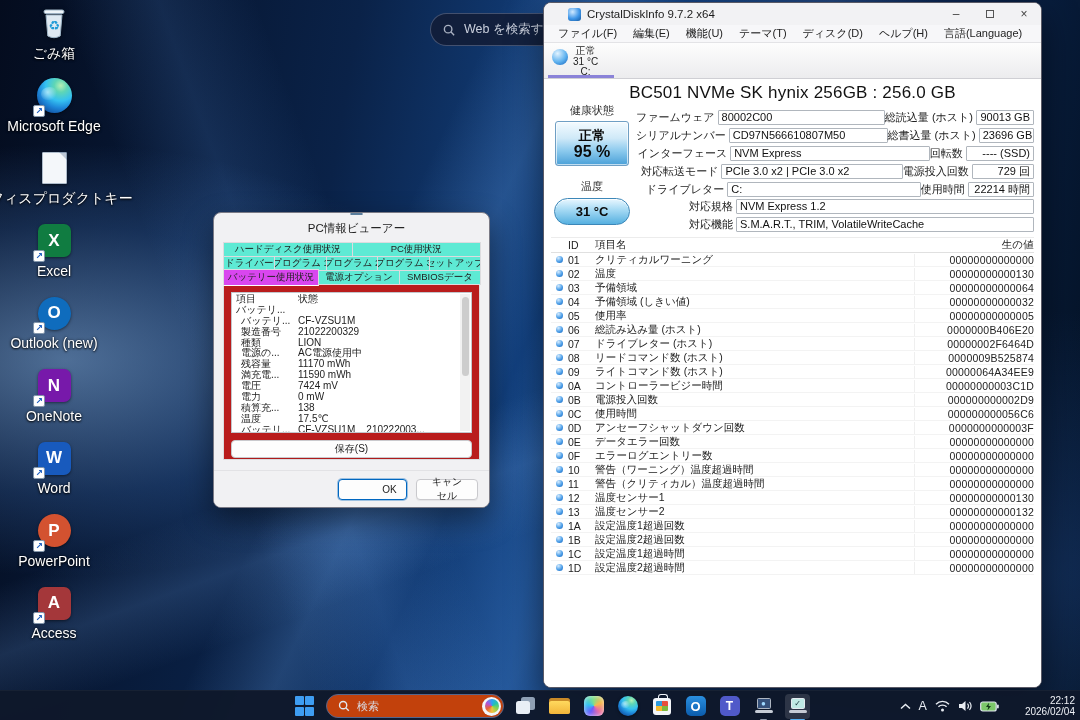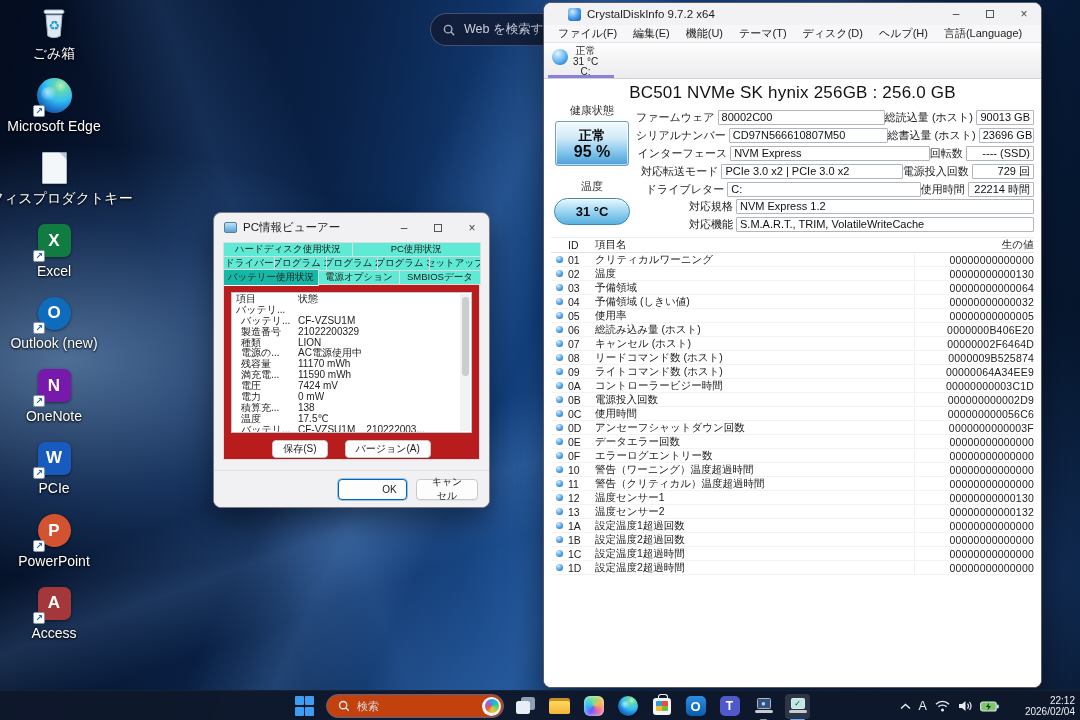--- a/index.html
+++ b/index.html
@@ -88,39 +88,39 @@
   .c-dot{width:17px;display:flex;justify-content:center;flex:none;}
   .dot{width:7px;height:7px;border-radius:50%;background:radial-gradient(circle at 35% 28%,#d6ecff,#4d9fe8 55%,#1565c0 95%);}
   .c-id{width:27px;font-size:10.5px;color:#222;flex:none;}
   .c-name{flex:1;font-size:10.5px;color:#222;overflow:hidden;white-space:nowrap;}
   .c-raw{width:120px;font-size:10.5px;color:#222;text-align:right;border-left:1px solid #efefef;letter-spacing:.2px;flex:none;}
   .smart-head .c-raw{border-left:none;}
 
   
   #pcinfo{position:absolute;left:213px;top:212px;width:277px;height:296px;z-index:4;background:#f1f1f3;border-radius:8px;
     border:1px solid #7a7a85;box-shadow:0 12px 30px rgba(0,0,0,.45);overflow:hidden;}
-  .pi-titlebar{height:29px;display:flex;align-items:center;padding-left:10px;gap:6px;}
+  .pi-titlebar{height:29px;display:flex;align-items:center;padding-left:10px;gap:6px;flex-direction:column;}
   .pi-app-icon{width:13px;height:11px;border:1.5px solid #5a7d9c;border-radius:2px;background:linear-gradient(#bfe3f5,#5aa3d8);position:relative;}
   .pi-title{font-size:11.5px;color:#1b1b1b;flex:1;}
   .pi-titlebar .win-controls{height:29px;display:flex;}
   .tabs{margin:0 9px;}
   .tabrow{display:flex;}
   .tab{flex:1;height:15px;background:#5eead4;border:1px solid #dcdcdf;margin-right:-1px;margin-bottom:-1px;
     font-size:9.5px;color:#222;display:flex;align-items:center;justify-content:center;white-space:nowrap;overflow:hidden;padding:0 2px;}
-  .tab.active{background:#14b8a6;height:17px;margin-top:-1px;border-bottom:1px solid #fdfdfe;z-index:3;position:relative;flex:1.18;}
+  .tab.active{background:#d946ef;height:17px;margin-top:-1px;border-bottom:1px solid #fdfdfe;z-index:3;position:relative;flex:1.18;}
   .tabpage{position:relative;margin:0 9px;height:176px;background:#b91c1c;border:1px solid #dcdcdf;margin-top:-1px;padding:7px 7px 0 7px;}
   .batt-list{position:relative;height:141px;background:#fff;border:1px solid #c3c6cc;overflow:hidden;font-size:10px;color:#1c1c1c;padding:1px 12px 0 4px;}
   .bl-head,.bl-row{display:flex;height:10.9px;line-height:10.9px;}
   .bl-head{font-weight:normal;color:#222;}
   .bl-item{width:62px;flex:none;white-space:nowrap;overflow:hidden;}
   .bl-item.ind{padding-left:5px;}
   .bl-val{flex:1;white-space:pre;overflow:hidden;}
   .bl-scroll{position:absolute;right:1px;top:1px;bottom:1px;width:10px;background:#f2f2f2;}
   .bl-thumb{position:absolute;left:1.5px;top:3px;width:7px;height:58%;background:#cdcdcd;border-radius:4px;}
-  .page-btns{display:flex;justify-content:center;gap:17px;margin-top:7px;}
+  .page-btns{display:flex;justify-content:center;gap:17px;margin-top:7px;flex-direction:column;}
   .btn{height:18px;background:#fdfdfd;border:1px solid #c9c9cd;border-radius:4px;font-size:10px;color:#1b1b1b;
     display:inline-flex;align-items:center;justify-content:center;padding:0 10px;box-shadow:0 1px 1px rgba(0,0,0,.06);}
   .pi-footer{position:absolute;left:0;right:0;bottom:0;height:37px;border-top:1px solid #e2e2e5;background:#f1f1f3;
     display:flex;align-items:center;justify-content:flex-end;gap:9px;padding-right:11px;}
   .btn.ok{width:69px;height:21px;border:1px solid #0067c0;box-shadow:0 0 0 1px rgba(0,103,192,.35);gap:4px;padding-left:40px;}
   .btn.cancel{width:62px;height:21px;}
 
   
   #taskbar{position:absolute;left:0;bottom:0;width:1080px;height:30px;background:rgba(15,24,43,.96);z-index:9;
     border-top:1px solid rgba(255,255,255,.04);}
@@ -216,21 +216,21 @@
           <span class="tile" style="background:#7719aa;border-radius:7px">N</span>
           <span class="sc-arrow">↗</span>
         </div>
         <div class="desk-label">OneNote</div>
       </div>
       <div class="desk-icon">
         <div class="desk-glyph">
           <span class="tile" style="background:#185abd;border-radius:7px">W</span>
           <span class="sc-arrow">↗</span>
         </div>
-        <div class="desk-label">PCIe</div>
+        <div class="desk-label">Word</div>
       </div>
       <div class="desk-icon">
         <div class="desk-glyph">
           <span class="tile" style="background:#d35230;border-radius:50%">P</span>
           <span class="sc-arrow">↗</span>
         </div>
         <div class="desk-label">PowerPoint</div>
       </div>
       <div class="desk-icon">
         <div class="desk-glyph">
@@ -494,21 +494,21 @@
               </span>
               <span class="c-id">06</span>
               <span class="c-name">総読み込み量 (ホスト)</span>
               <span class="c-raw">0000000B406E20</span>
             </div>
             <div class="smart-row">
               <span class="c-dot">
                 <i class="dot"></i>
               </span>
               <span class="c-id">07</span>
-              <span class="c-name">キャンセル (ホスト)</span>
+              <span class="c-name">ドライブレター (ホスト)</span>
               <span class="c-raw">00000002F6464D</span>
             </div>
             <div class="smart-row">
               <span class="c-dot">
                 <i class="dot"></i>
               </span>
               <span class="c-id">08</span>
               <span class="c-name">リードコマンド数 (ホスト)</span>
               <span class="c-raw">0000009B525874</span>
             </div>

